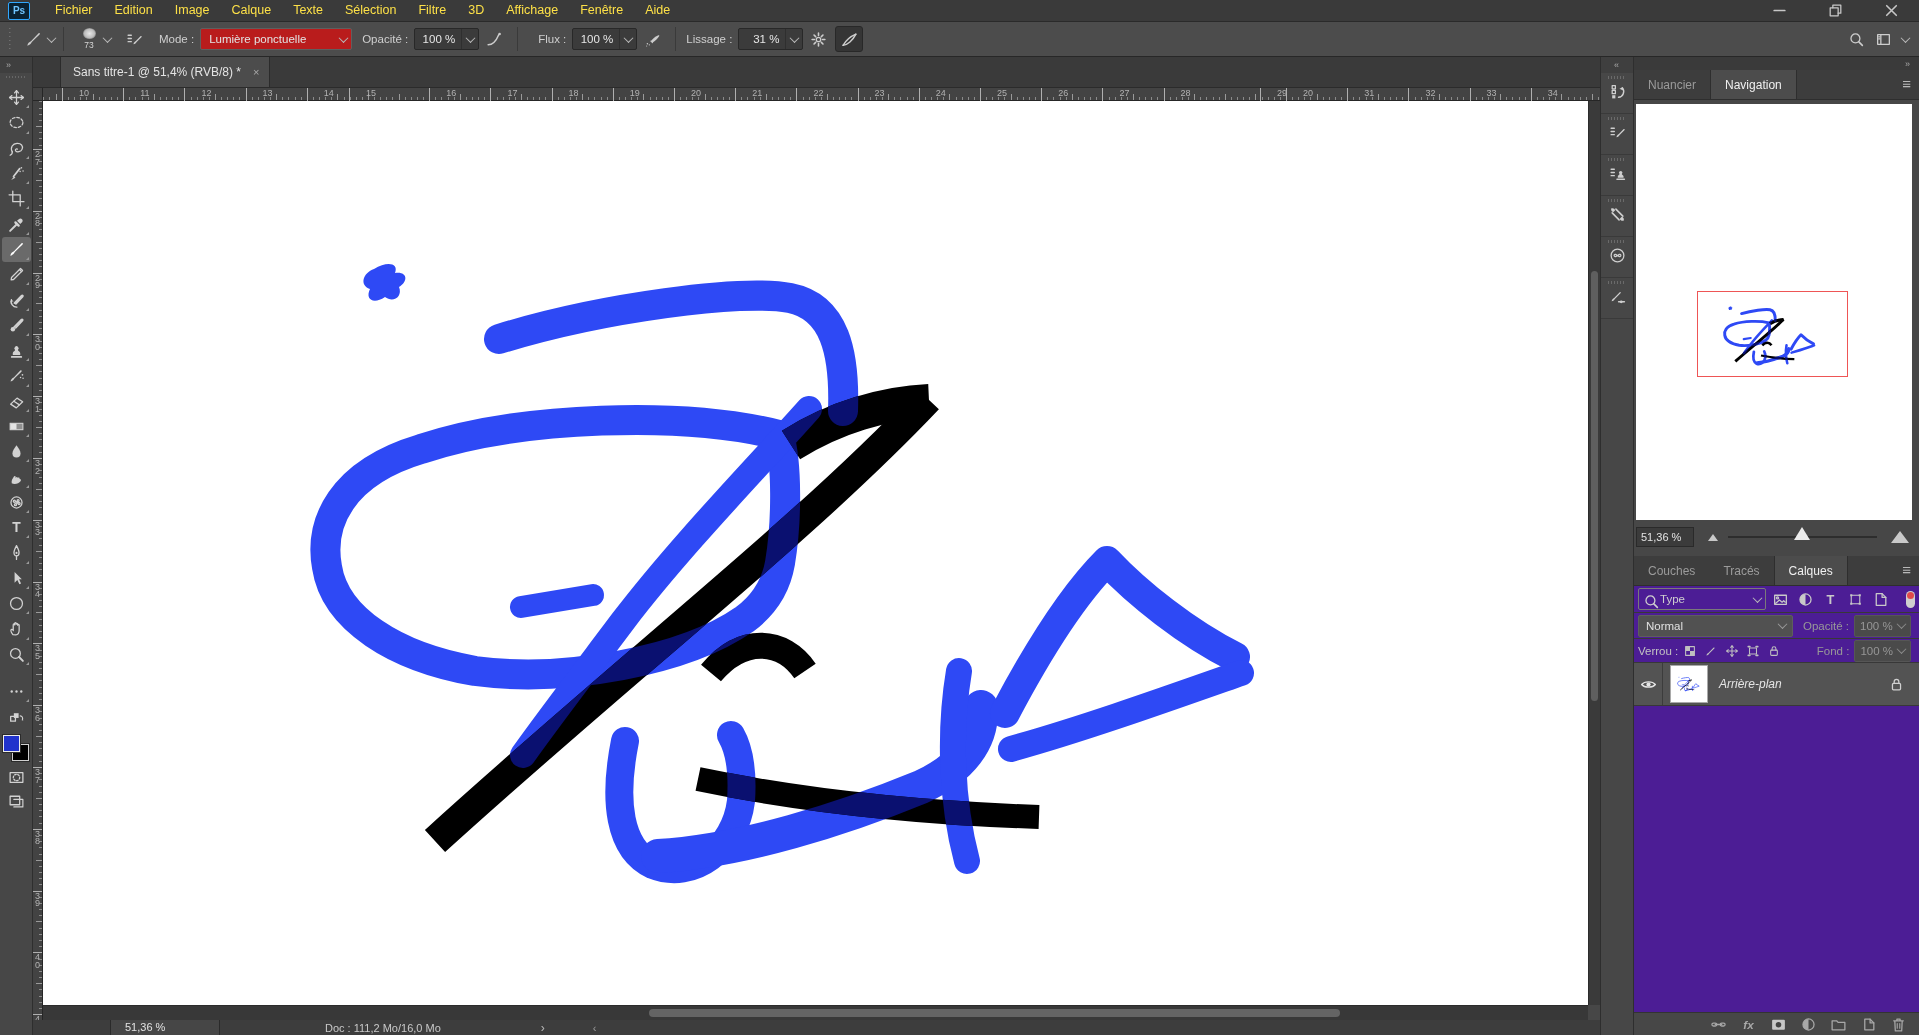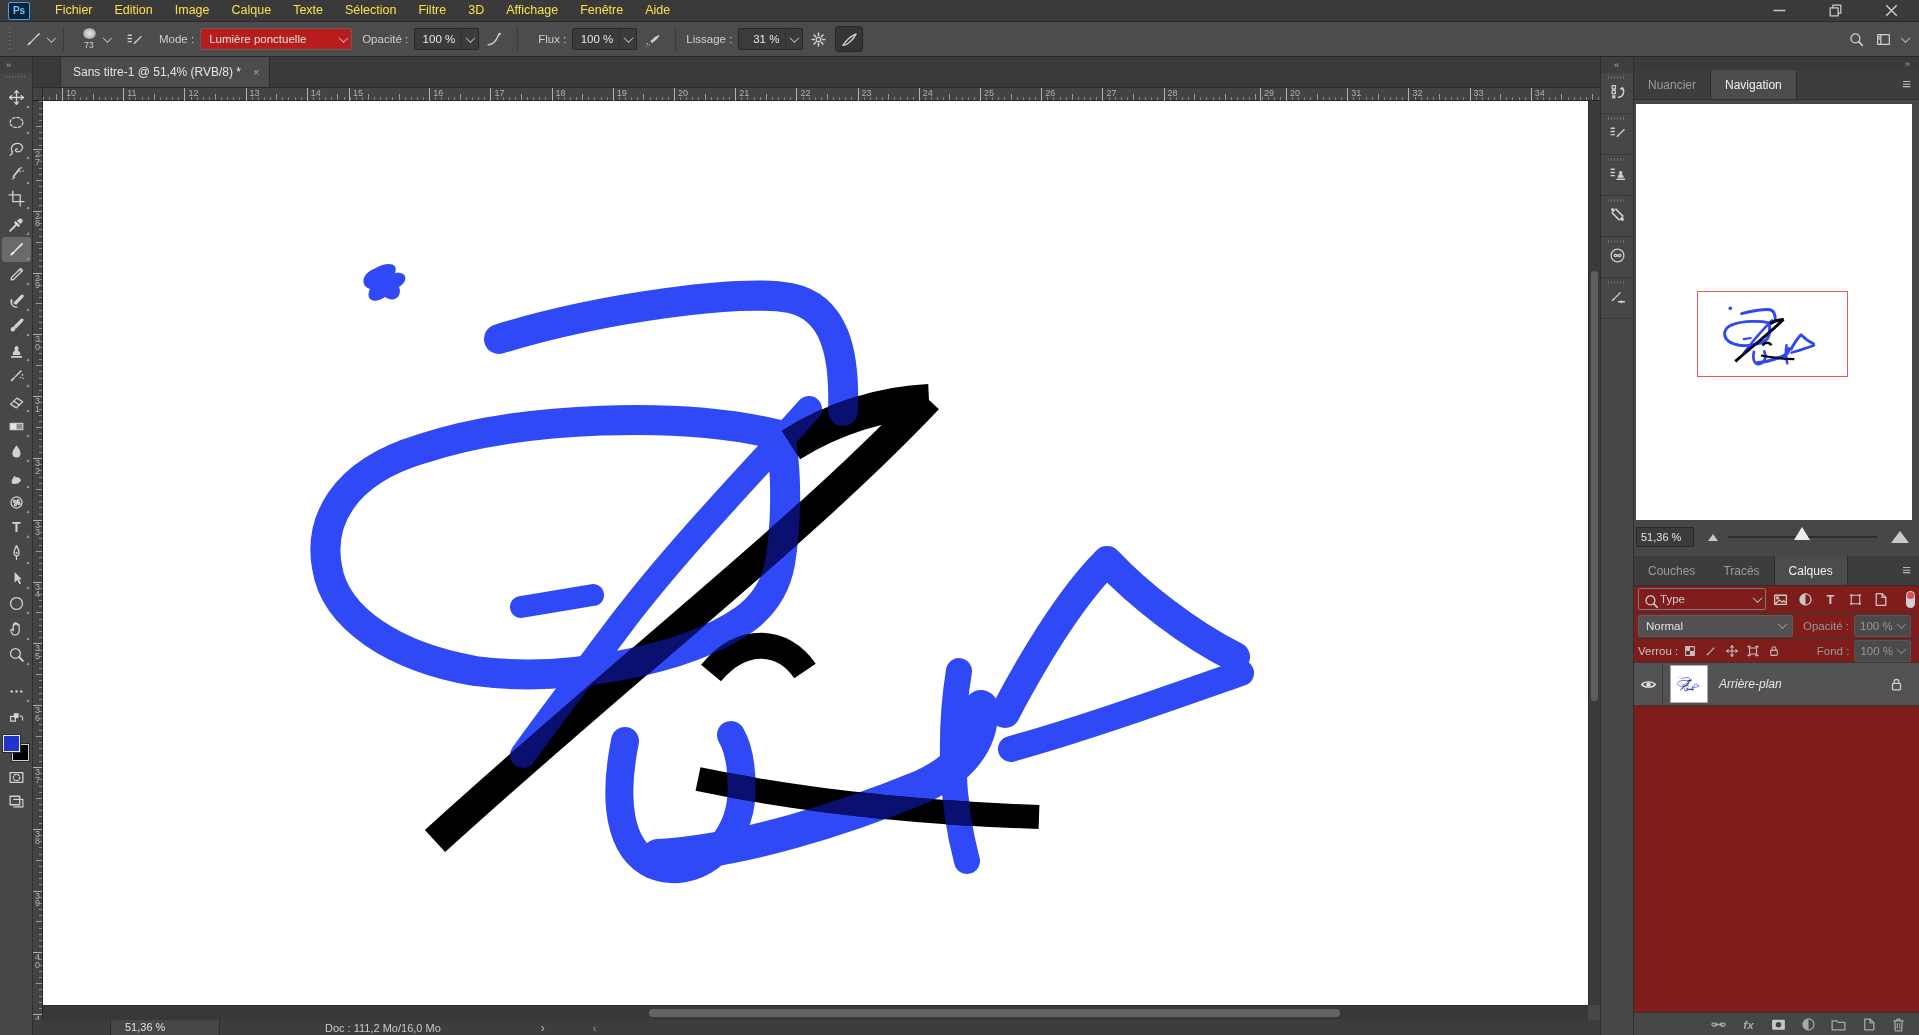--- a/index.html
+++ b/index.html
@@ -45,21 +45,21 @@
   #fg-swatch{position:absolute;left:0;top:0;width:15px;height:15px;border:1.5px solid #ececec;outline:1px solid #2b2b2b;}
   #bg-swatch{position:absolute;right:0;bottom:0;width:15px;height:15px;border:1.5px solid #d0d0d0;outline:1px solid #2b2b2b;background:#000;}
   
   #docbar{left:33px;top:57px;width:1567px;height:31px;background:#3a3a3a;display:flex;align-items:flex-end;border-bottom:1px solid #2b2b2b;box-sizing:border-box;}
   #doctab{margin-left:27px;height:30px;background:#4c4c4c;display:flex;align-items:center;padding:0 10px 0 12px;font-size:12px;color:#e4e4e4;border-right:1px solid #2b2b2b;border-left:1px solid #2b2b2b;}
   #doctab .close{margin-left:12px;color:#a9a9a9;font-size:11px;}
   
   #rulerh{left:33px;top:88px;width:1567px;height:13px;background:#434343;border-bottom:1px solid #262626;box-sizing:border-box;
     background-image:repeating-linear-gradient(90deg,#9a9a9a 0 1px,transparent 1px 30.6px),repeating-linear-gradient(90deg,#8a8a8a 0 1px,transparent 1px 6.12px);
     background-size:auto 6px,auto 3px;background-repeat:repeat-x;background-position:29px bottom,29px bottom;}
-  .hnum{position:absolute;top:0;font-size:9px;color:#b2b2b2;padding-left:3px;border-left:1px solid #b0b0b0;height:13px;line-height:11px;}
+  .hnum{position:absolute;top:0;font-size:9px;color:#b2b2b2;padding-left:16px;border-left:1px solid #b0b0b0;height:13px;line-height:11px;}
   #rulerv{left:33px;top:101px;width:10px;height:919px;background:#434343;border-right:1px solid #262626;box-sizing:border-box;
     background-image:repeating-linear-gradient(180deg,#9a9a9a 0 1px,transparent 1px 30.9px),repeating-linear-gradient(180deg,#8a8a8a 0 1px,transparent 1px 6.18px);
     background-size:6px auto,3px auto;background-repeat:repeat-y;background-position:right 48px,right 48px;}
   .vnum{position:absolute;left:0;width:9px;text-align:center;font-size:9px;color:#b2b2b2;line-height:7.5px;border-top:1px solid #b0b0b0;padding-top:1px;}
   #ruler-corner{left:33px;top:88px;width:10px;height:13px;background:#434343;border-right:1px solid #262626;border-bottom:1px solid #262626;box-sizing:border-box;}
   
   #canvas-wrap{left:43px;top:101px;width:1545px;height:904px;background:#ffffff;overflow:hidden;}
   #canvas-wrap svg{display:block;width:1545px;height:904px;}
   #vscroll{left:1588px;top:101px;width:12px;height:904px;background:#3a3a3a;border-left:1px solid #2c2c2c;box-sizing:border-box;}
   #vthumb{position:absolute;left:2px;top:170px;width:7px;height:430px;background:#5f5f5f;border-radius:4px;}
@@ -89,21 +89,21 @@
   #nav-proxy svg{display:block;width:151px;height:86px;}
   #nav-redrect{position:absolute;inset:0;border:1.5px solid #ee5555;}
   #nav-zoomrow{position:absolute;left:0;bottom:6px;width:285px;height:26px;display:flex;align-items:center;}
   #nav-zoomval{width:52px;height:18px;line-height:18px;margin-left:2px;padding-left:4px;background:#3b3b3b;border:1px solid #2a2a2a;font-size:11px;color:#e3e3e3;}
   .mtn-s{width:0;height:0;border-left:5px solid transparent;border-right:5px solid transparent;border-bottom:7px solid #c9c9c9;margin-left:14px;}
   #nav-track{flex:1;height:2px;background:#2d2d2d;margin:0 10px;position:relative;}
   #nav-thumb{position:absolute;left:44%;top:-9px;width:0;height:0;border-left:8px solid transparent;border-right:8px solid transparent;border-bottom:13px solid #ececec;}
   .mtn-l{width:0;height:0;border-left:9px solid transparent;border-right:9px solid transparent;border-bottom:12px solid #c9c9c9;margin-right:10px;}
   .mtn-l2{width:0;height:0;border-left:6px solid transparent;border-right:6px solid transparent;border-bottom:9px solid #c9c9c9;margin-right:-14px;margin-left:6px;}
   
-  #layers-body{background:#7f1d1d;position:relative;height:447px;}
+  #layers-body{background:#4c1d95;position:relative;height:447px;}
   .lrow{display:flex;align-items:center;border-bottom:1px solid #383838;box-sizing:border-box;}
   #filter-row{height:27px;padding:0 4px;}
   #filter-select{display:flex;align-items:center;width:118px;height:20px;border:1px solid #7a7a7a;border-radius:2px;color:#cfcfcf;font-size:11.5px;gap:5px;padding:0 4px;}
   #filter-select .chev{margin-left:auto;}
   .f-ic{width:22px;height:20px;display:flex;align-items:center;justify-content:center;color:#c9c9c9;margin-left:3px;}
   #filter-pill{margin-left:auto;width:9px;height:17px;border-radius:5px;background:#cfcfcf;position:relative;}
   #filter-pill::before{content:"";position:absolute;left:1px;top:1px;width:7px;height:7px;border-radius:50%;background:#e14b4b;}
   #blend-row{height:26px;padding:0 4px;font-size:11.5px;}
   #blend-select{display:flex;align-items:center;width:146px;height:20px;background:#515151;border:1px solid #5e5e5e;border-radius:2px;padding-left:7px;color:#e0e0e0;}
   #blend-select .chev{margin-left:auto;margin-right:6px;border-color:#999;}

